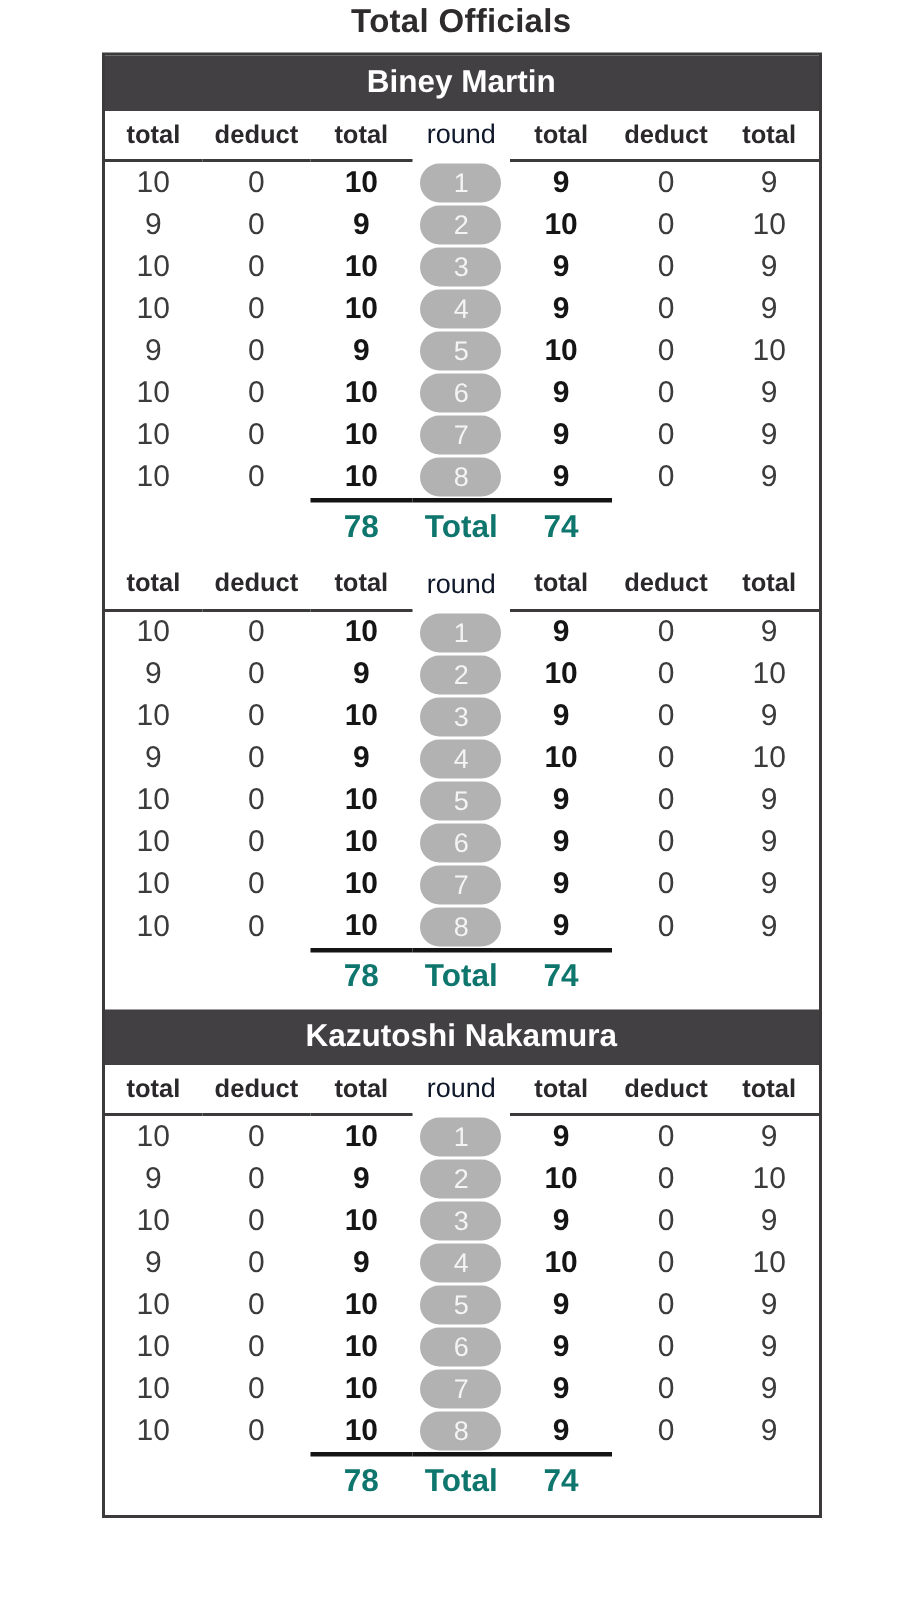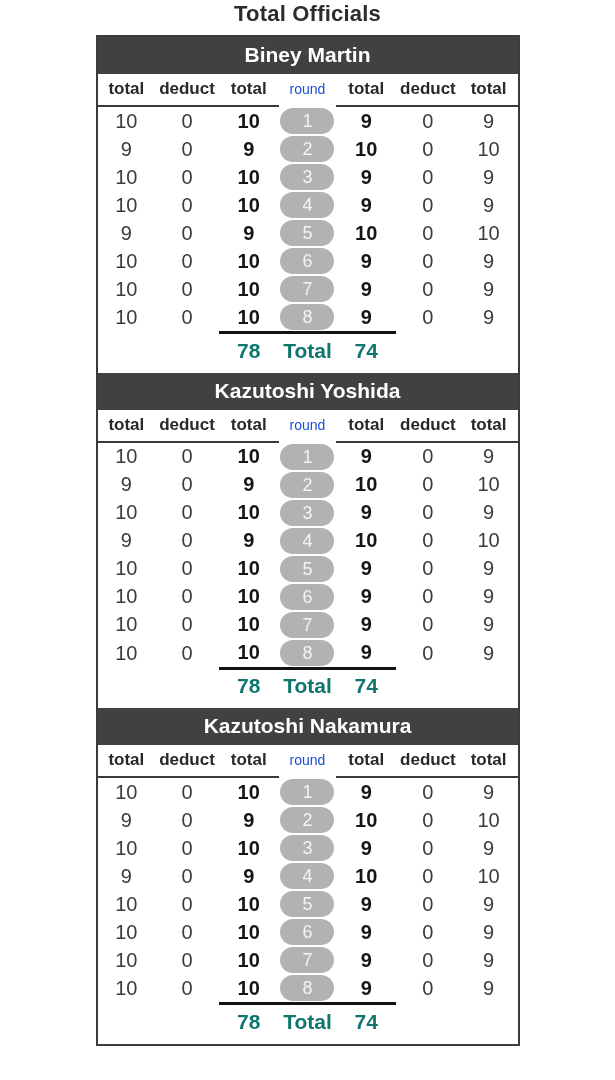--- a/index.html
+++ b/index.html
@@ -15,21 +15,21 @@
   .page-title {
     margin: 0 0 9px 0;
     text-align: center;
     font-size: 22px;
     line-height: 25px;
     font-weight: 700;
     color: #2d2b2c;
     letter-spacing: 0.2px;
   }
   .officials-container {
-    width: 424px;
+    width: 480px;
     margin: 0 auto;
     border: 2px solid #3c3a3b;
     background: #ffffff;
   }
   .official-card { width: 100%; }
   .name-bar {
     background: #424042;
     color: #ffffff;
     text-align: center;
     font-size: 21px;
@@ -48,22 +48,22 @@
   .score-table th {
     font-size: 17px;
     font-weight: 700;
     color: #2a282a;
     text-align: center;
     padding: 5px 0 6px 0;
     border-bottom: 2px solid #3c3a3b;
   }
   .score-table th.round-head {
     font-weight: 400;
-    color: #1d4ed8;
-    font-size: 14px;
+    color: #0f172a;
+    font-size: 18px;
     border-bottom: 2px solid transparent;
   }
   .score-table td {
     text-align: center;
     font-size: 20px;
     height: 28px;
     padding: 0;
     color: #3b3b3b;
     font-weight: 400;
     vertical-align: middle;
@@ -198,21 +198,20 @@
               <td class="line-top">78</td>
               <td class="line-top">Total</td>
               <td class="line-top">74</td>
               <td></td>
               <td></td>
             </tr>
           </tbody>
         </table>
       </section>
       <section class="official-card">
-        <div class="name-bar"><span>Kazutoshi Yoshida</span></div>
         <table class="score-table">
           <colgroup>
             <col class="c-total-outer">
             <col class="c-deduct">
             <col class="c-total-inner">
             <col class="c-round">
             <col class="c-total-inner">
             <col class="c-deduct">
             <col class="c-total-outer">
           </colgroup>

